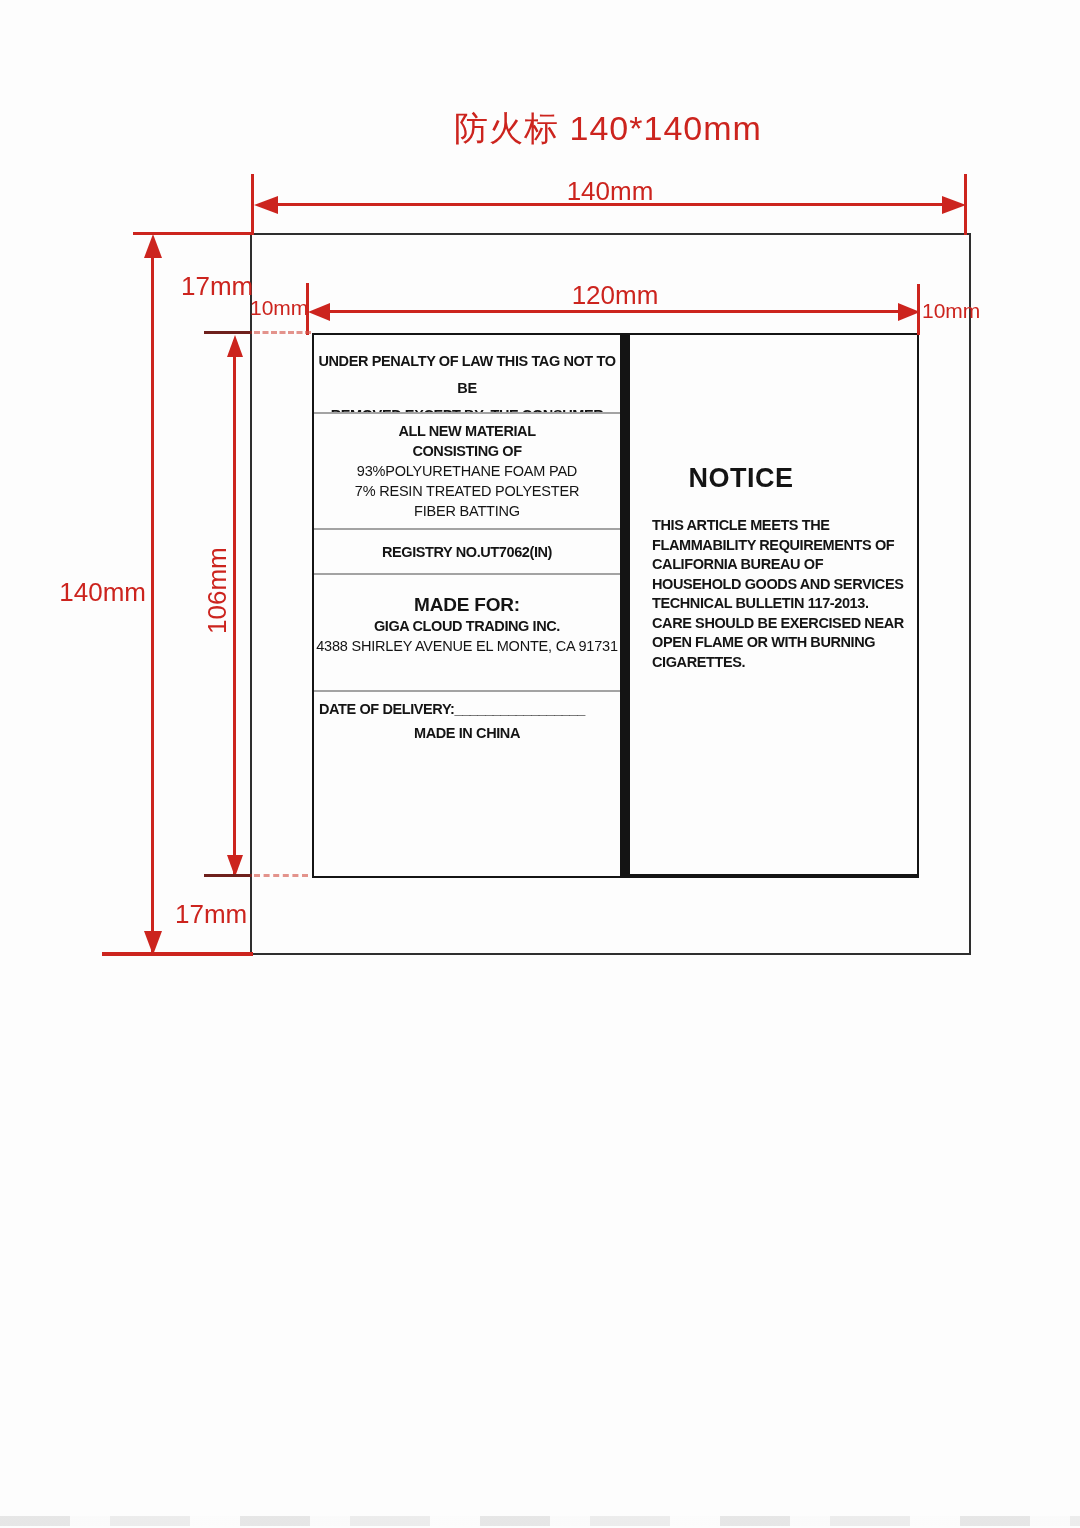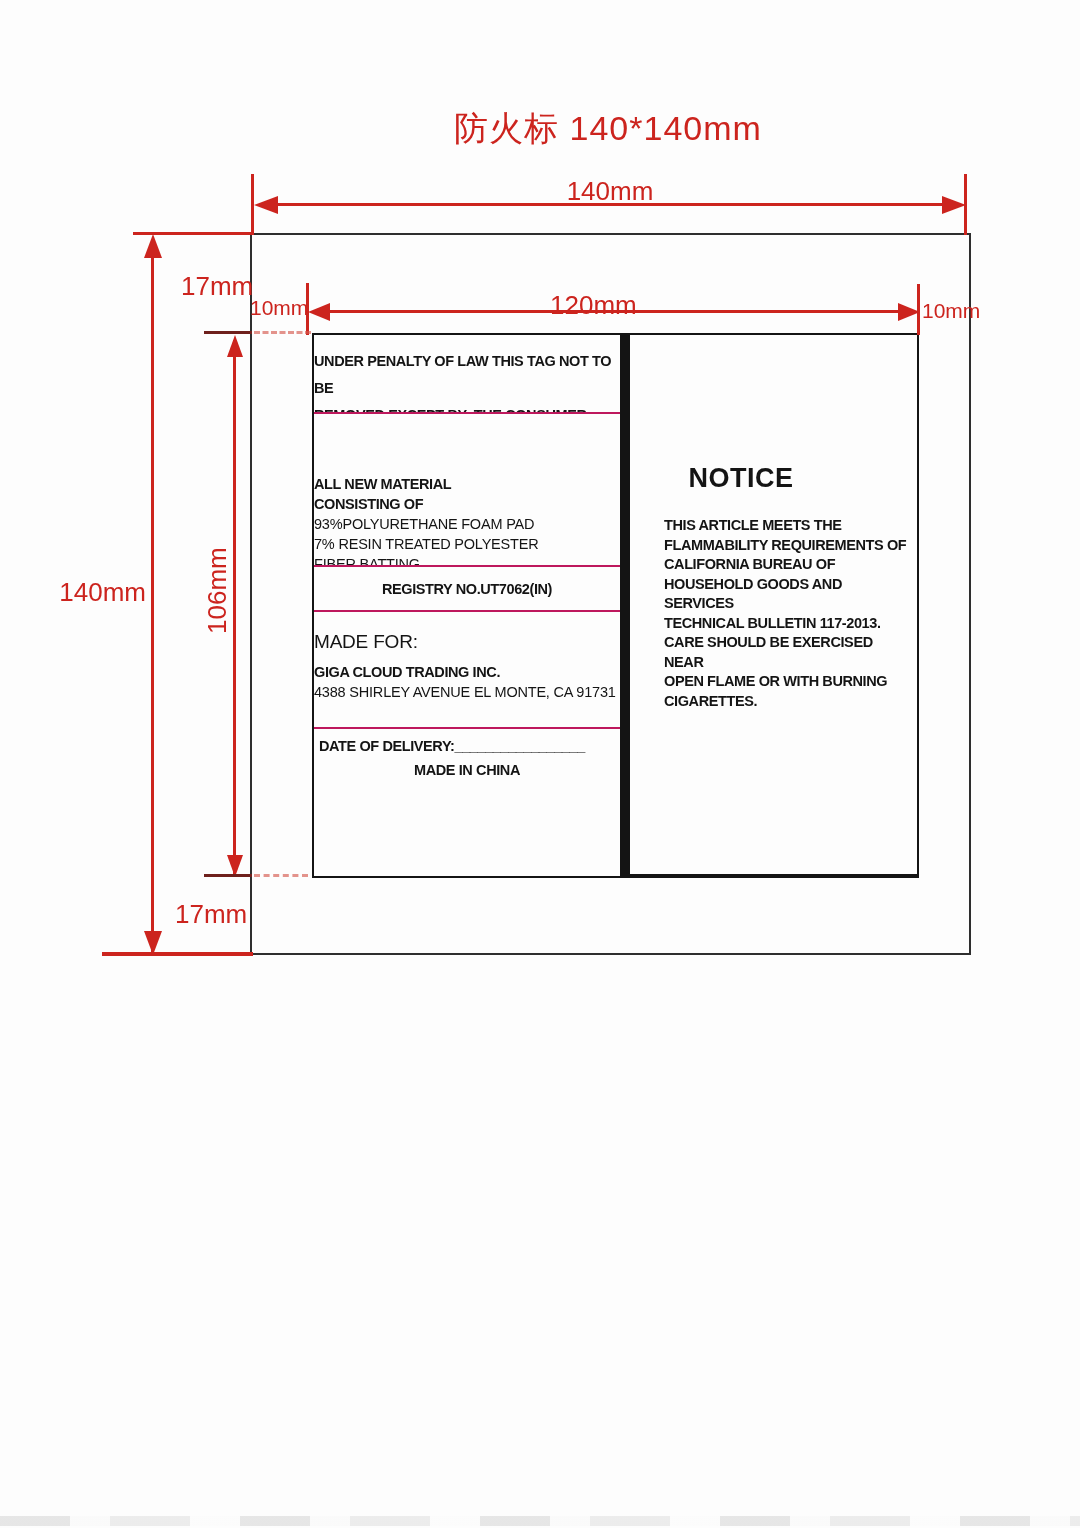--- a/index.html
+++ b/index.html
@@ -44,45 +44,45 @@
     background: #141414;
   }
   .col-right {
     position: absolute;
     left: 630px; top: 333px; width: 289px; height: 545px;
     border: 2px solid #141414;
     border-left: none;
     display: flex; flex-direction: column;
     color: #141414;
   }
-  .sec { border-bottom: 2px solid #be185d; text-align: left; overflow: hidden; }
+  .sec { border-bottom: 2px solid #a3a3a3; text-align: center; overflow: hidden; }
   .sec:last-child { border-bottom: none; }
   .s1 { height: 79px; padding-top: 13px; }
-  .s2 { height: 116px; padding-top: 23px; margin-top: 37px; }
+  .s2 { height: 116px; padding-top: 7px; }
   .s3 { height: 45px; display: flex; align-items: center; justify-content: center; }
   .s4 { height: 113px; padding-top: 13px; }
   .s5 { height: 117px; padding-top: 19px; }
   .s6 { flex: 1; padding-top: 9px; text-align: left; }
 
   .ln  { font-size: 14.5px; font-weight: bold; line-height: 20px; letter-spacing: -0.4px; white-space: pre-wrap; }
   .ln-reg { font-weight: normal; letter-spacing: -0.2px; }
   .s1 .ln { line-height: 27px; }
-  .made-for-heading { font-size: 19px; font-weight: normal; margin-bottom: 9px; letter-spacing: -0.2px; }
+  .made-for-heading { font-size: 19px; font-weight: bold; letter-spacing: -0.2px; }
   .date-line { padding-left: 5px; font-size: 14.5px; font-weight: bold; letter-spacing: -0.4px; }
   .made-in { text-align: center; margin-top: 6px; }
 
   .notice-top { height: 559px; border-bottom: 2px solid #141414; }
   .notice-bottom { flex: 1; }
   .notice-title {
     margin-top: 128px; margin-right: 65px;
     text-align: center;
     font-size: 27px; font-weight: bold; letter-spacing: 0.5px;
   }
   .notice-body { margin-top: 22px; padding-left: 22px; padding-right: 6px; text-align: left; }
-  .notice-body .ln { line-height: 19.5px; margin-left: 12px; }
+  .notice-body .ln { line-height: 19.5px; }
 
   
   .red-text { color: #cc241e; font-size: 26px; white-space: nowrap; }
   .red-line { background: #cc241e; }
   .arr { width: 0; height: 0; }
   .arr-left  { border: 9px solid transparent; border-left: none;  border-right: 24px solid #cc241e; }
   .arr-right { border: 9px solid transparent; border-right: none; border-left: 24px solid #cc241e; }
   .arr-up    { border: 9px solid transparent; border-top: none;   border-bottom: 24px solid #cc241e; }
   .arr-down  { border: 9px solid transparent; border-bottom: none; border-top: 24px solid #cc241e; }
   .dark-tick { background: #6e201c; }
@@ -154,21 +154,21 @@
     <div class="notice-bottom"></div>
   </div>
 
   <div class="abs red-text" style="left:545px; top:176px; width:130px; text-align:center;">140mm</div>
   <div class="abs red-line" style="left:264px; top:203px; width:688px; height:3px;"></div>
   <div class="abs arr arr-left" style="left:254px; top:195.5px;"></div>
   <div class="abs arr arr-right" style="left:942px; top:195.5px;"></div>
   <div class="abs red-line" style="left:251px; top:174px; width:3px; height:61px;"></div>
   <div class="abs red-line" style="left:964px; top:174px; width:3px; height:61px;"></div>
 
-  <div class="abs red-text" style="left:550px; top:290px; width:130px; text-align:left;">120mm</div>
+  <div class="abs red-text" style="left:550px; top:280px; width:130px; text-align:center;">120mm</div>
   <div class="abs red-line" style="left:322px; top:310px; width:584px; height:3px;"></div>
   <div class="abs arr arr-left" style="left:308px; top:302.5px; border-right-width:22px;"></div>
   <div class="abs arr arr-right" style="left:898px; top:302.5px; border-left-width:22px;"></div>
   <div class="abs red-line" style="left:306px; top:283px; width:3px; height:52px;"></div>
   <div class="abs red-line" style="left:917px; top:284px; width:3px; height:51px;"></div>
   <div class="abs red-text" style="left:250px; top:296px; width:58px; text-align:center; font-size:21px;">10mm</div>
   <div class="abs red-text" style="left:922px; top:299px; width:50px; text-align:center; font-size:21px;">10mm</div>
 
   <div class="abs red-text" style="left:58px; top:577px; width:88px; text-align:right;">140mm</div>
   <div class="abs red-line" style="left:151px; top:240px; width:3px; height:712px;"></div>

